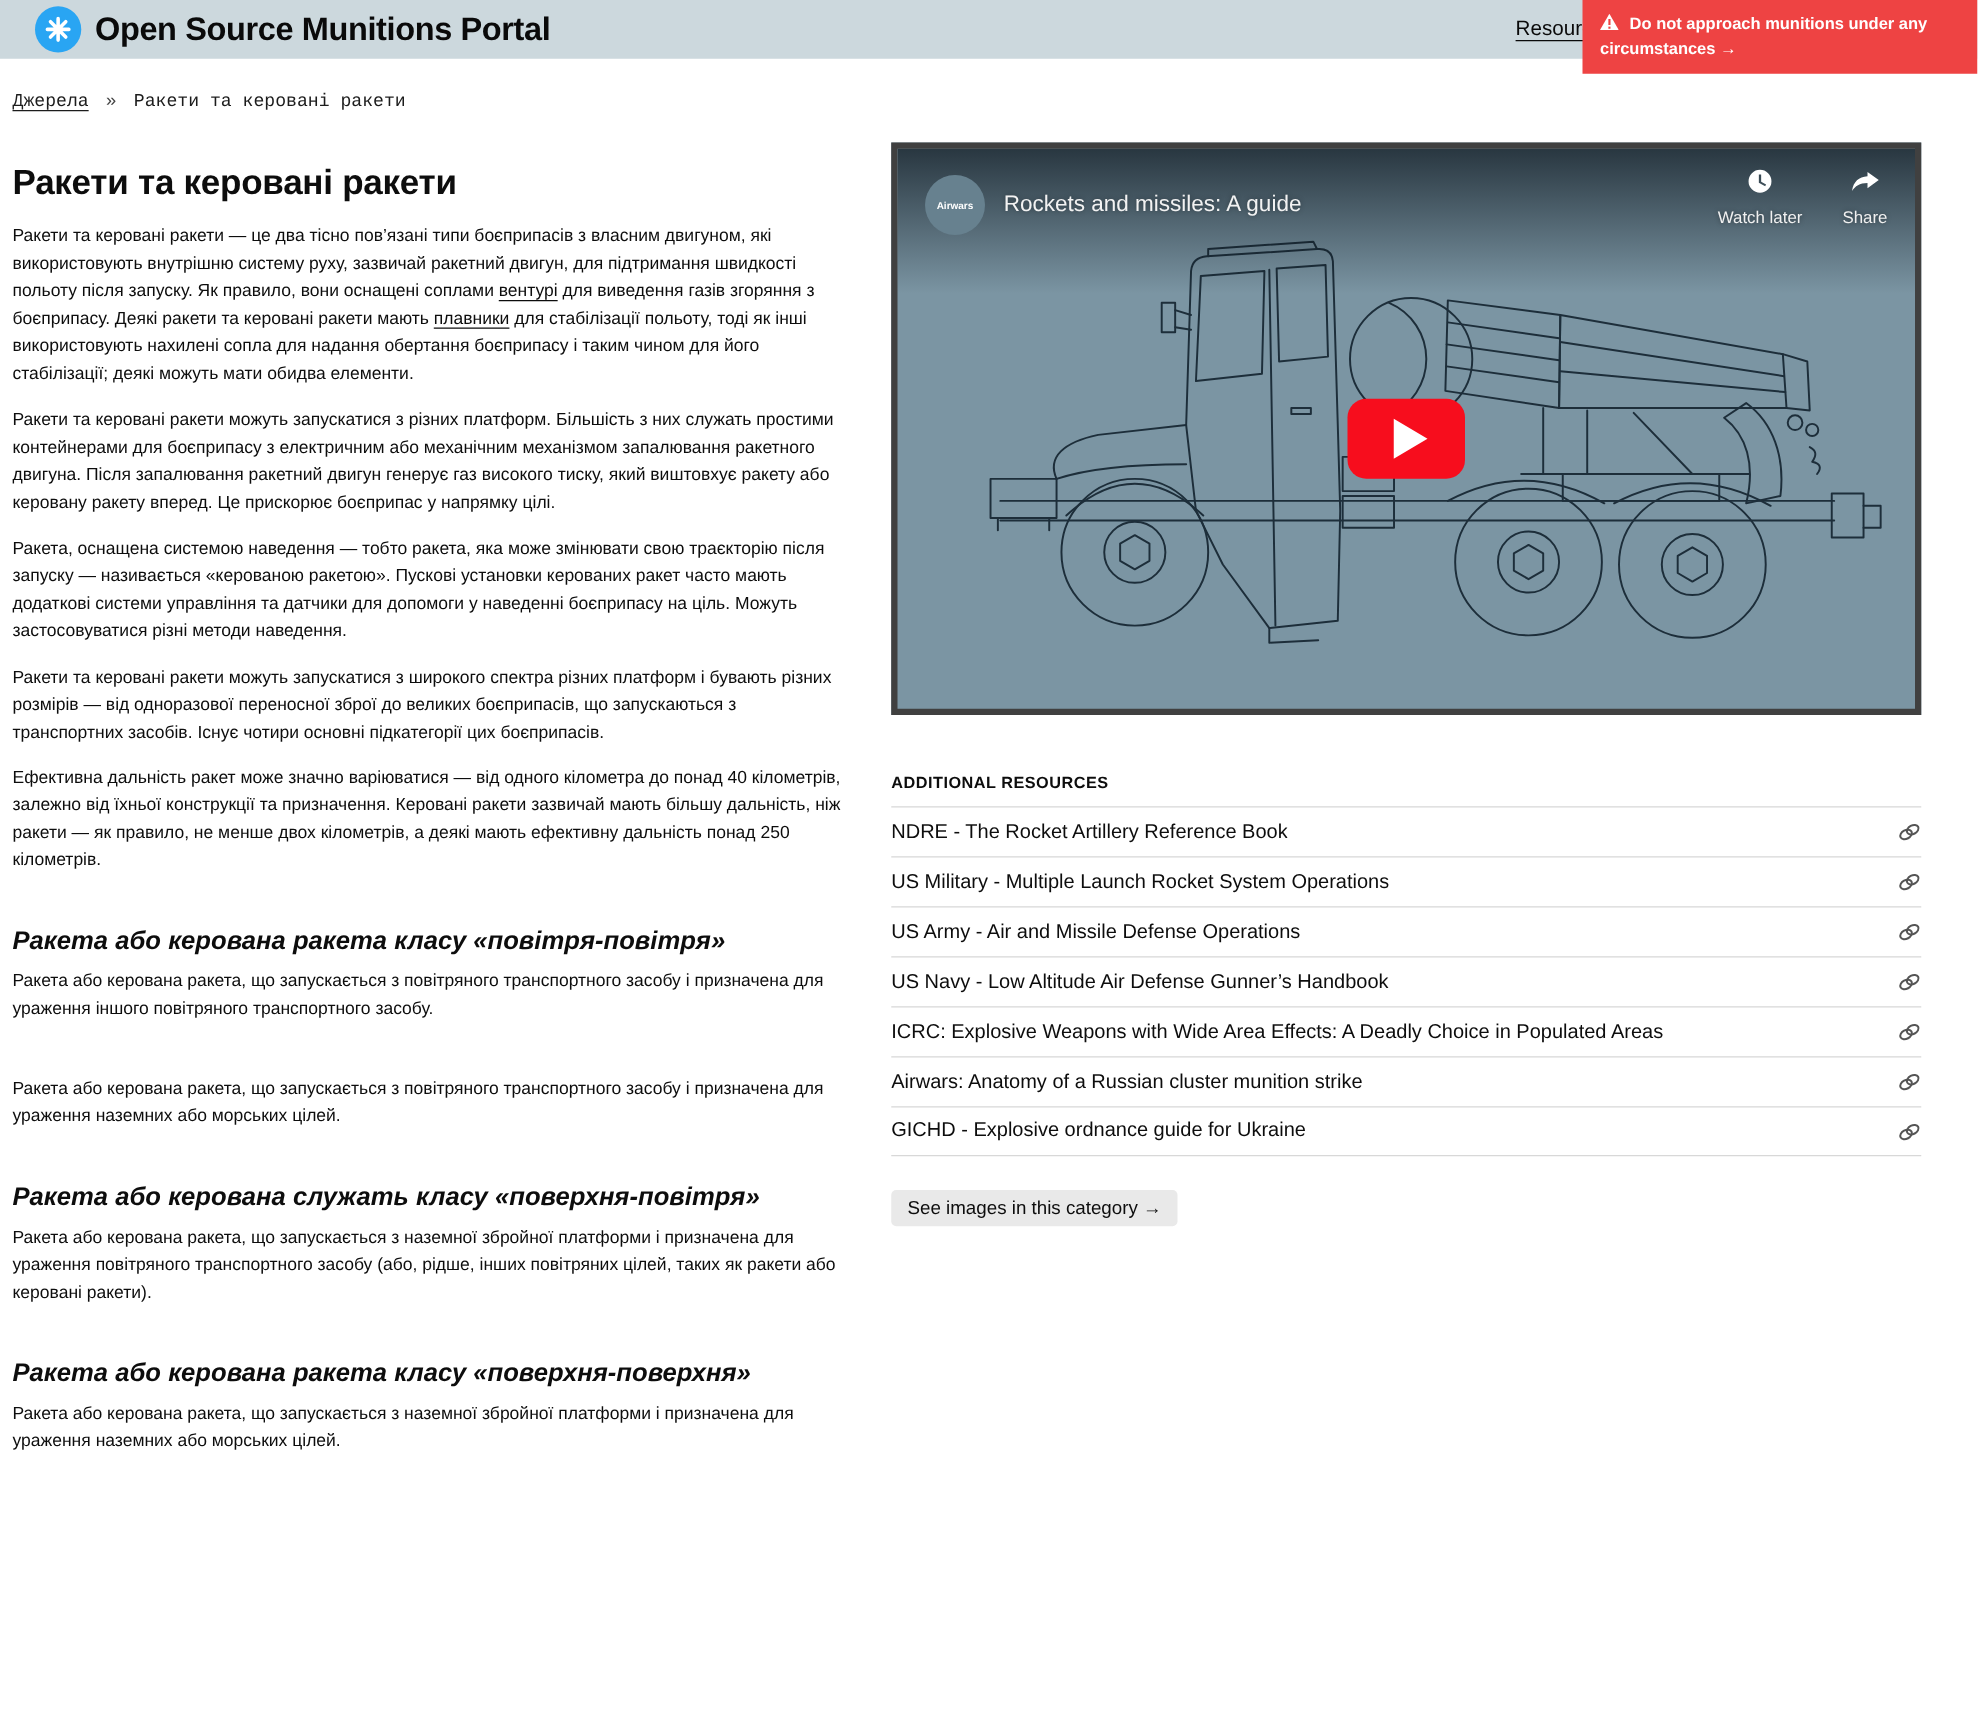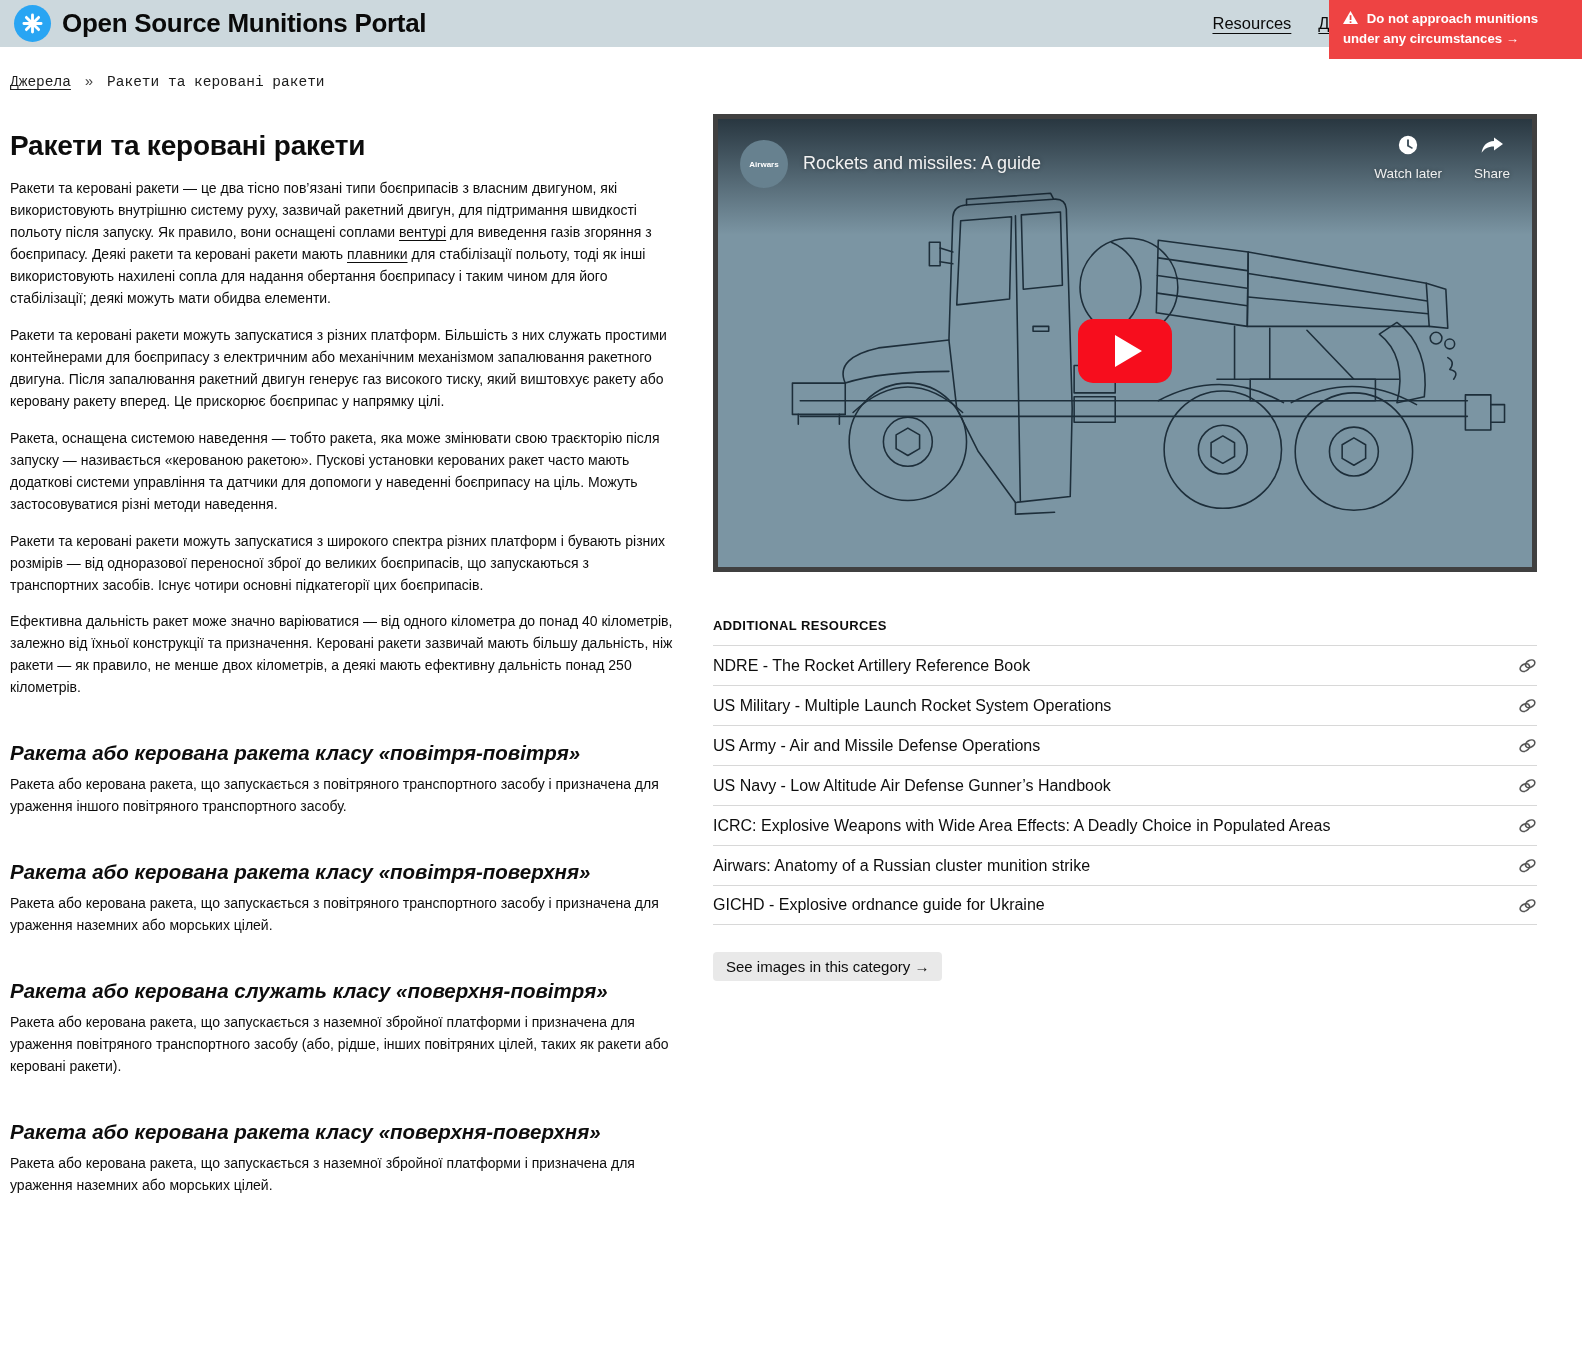--- a/index.html
+++ b/index.html
@@ -7,21 +7,21 @@
   body {
     width:1582px; height:1370px; overflow:hidden;
     font-family:"Liberation Sans", sans-serif;
     background:#ffffff; color:#0d0d0d;
     -webkit-font-smoothing:antialiased;
   }
 
   
   .site-header {
     position:relative; height:47px; background:#ccd8dd;
-    display:flex; align-items:center; padding-left:14px;
+    display:flex; align-items:center; padding-left:28px;
   }
   .logo-badge {
     width:37px; height:37px; border-radius:50%;
     background:#29a5f3; display:flex; align-items:center; justify-content:center;
     flex:0 0 auto;
   }
   .site-title {
     font-size:26px; font-weight:700; letter-spacing:-0.3px; margin-left:11px;
     color:#0a0a0a; white-space:nowrap;
   }
@@ -31,21 +31,21 @@
   }
   .header-nav a {
     color:#0a0a0a; text-decoration:underline; text-underline-offset:4px;
     display:flex; align-items:center; gap:8px; white-space:nowrap;
   }
   .ua-flag {
     width:21px; height:14px; border-radius:1.5px; display:inline-block;
     background:linear-gradient(#005bbb 50%, #ffd500 50%);
   }
   .warning-banner {
-    position:absolute; top:0; right:0; width:253px; min-height:55px;
+    position:absolute; top:0; right:0; width:316px; min-height:55px;
     background:#ee4343; color:#ffffff; padding:9px 14px 10px;
     font-size:13.2px; font-weight:700; line-height:1.5;
   }
   .warning-banner svg { vertical-align:-1px; margin-right:5px; }
 
   
   .breadcrumb {
     margin:27px 0 0 10px; font-size:14.5px; color:#1c1c1c;font-family:Liberation Mono, monospace;
   }
   .breadcrumb a { color:#1c1c1c; text-decoration:underline; text-underline-offset:3px; }
@@ -186,21 +186,20 @@
     <p>Ракети та керовані ракети можуть запускатися з різних платформ. Більшість з них служать простими контейнерами для боєприпасу з електричним або механічним механізмом запалювання ракетного двигуна. Після запалювання ракетний двигун генерує газ високого тиску, який виштовхує ракету або керовану ракету вперед. Це прискорює боєприпас у напрямку цілі.</p>
     <p>Ракета, оснащена системою наведення — тобто ракета, яка може змінювати свою траєкторію після запуску — називається «керованою ракетою». Пускові установки керованих ракет часто мають додаткові системи управління та датчики для допомоги у наведенні боєприпасу на ціль. Можуть застосовуватися різні методи наведення.</p>
     <p>Ракети та керовані ракети можуть запускатися з широкого спектра різних платформ і бувають різних розмірів — від одноразової переносної зброї до великих боєприпасів, що запускаються з транспортних засобів. Існує чотири основні підкатегорії цих боєприпасів.</p>
     <p>Ефективна дальність ракет може значно варіюватися — від одного кілометра до понад 40 кілометрів, залежно від їхньої конструкції та призначення. Керовані ракети зазвичай мають більшу дальність, ніж ракети — як правило, не менше двох кілометрів, а деякі мають ефективну дальність понад 250 кілометрів.</p>
 
     <div class="subsection">
       <h2>Ракета або керована ракета класу «повітря-повітря»</h2>
       <p>Ракета або керована ракета, що запускається з повітряного транспортного засобу і призначена для ураження іншого повітряного транспортного засобу.</p>
     </div>
     <div class="subsection">
-      <h2>Ракета або керована ракета класу «повітря-поверхня»</h2>
       <p>Ракета або керована ракета, що запускається з повітряного транспортного засобу і призначена для ураження наземних або морських цілей.</p>
     </div>
     <div class="subsection">
       <h2>Ракета або керована служать класу «поверхня-повітря»</h2>
       <p>Ракета або керована ракета, що запускається з наземної збройної платформи і призначена для ураження повітряного транспортного засобу (або, рідше, інших повітряних цілей, таких як ракети або керовані ракети).</p>
     </div>
     <div class="subsection">
       <h2>Ракета або керована ракета класу «поверхня-поверхня»</h2>
       <p>Ракета або керована ракета, що запускається з наземної збройної платформи і призначена для ураження наземних або морських цілей.</p>
     </div>

